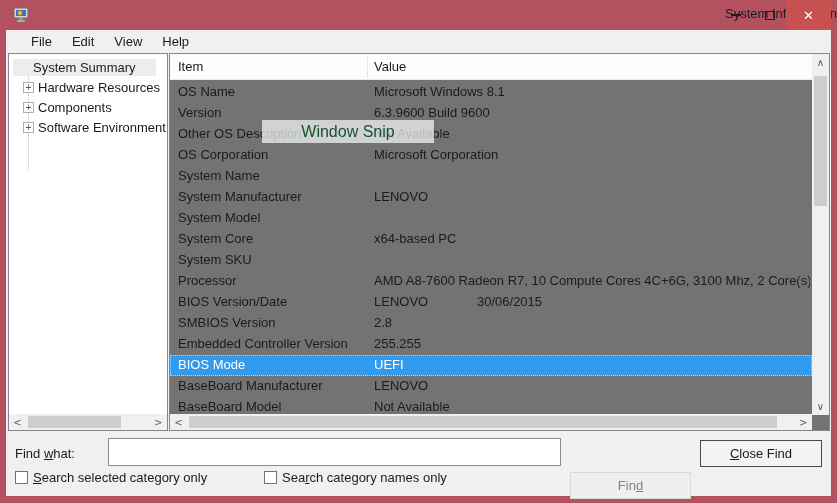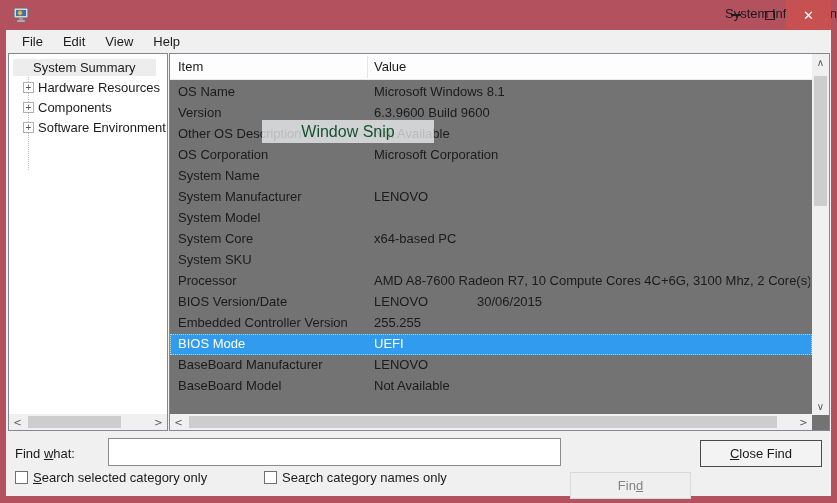--- a/index.html
+++ b/index.html
@@ -14,21 +14,21 @@
   .app-icon{position:absolute;left:12px;top:6px;width:18px;height:18px;}
   .win-title{position:absolute;left:0;right:0;top:6px;text-align:right;color:#1c1c1c;font-size:13px;}
   .cap{position:absolute;top:0;height:30px;display:flex;align-items:center;justify-content:center;cursor:default;}
   .cap-min{right:86px;width:30px;}
   .cap-max{right:52px;width:30px;}
   .cap-close{right:6px;width:45px;background:#c75150;color:#fff;font-size:13px;}
   .min-glyph{display:inline-block;width:10px;height:0;border-top:2px solid #1c1c1c;}
   .max-glyph{display:inline-block;width:10px;height:9px;border:1.5px solid #1c1c1c;background:transparent;}
   
   .inner{position:absolute;left:6px;top:30px;width:825px;height:466px;background:#f0f0f0;}
-  .menubar{position:absolute;left:0;top:0;width:100%;height:23px;padding-left:6px;display:flex;align-items:center;}
+  .menubar{position:absolute;left:0;top:0;width:100%;height:23px;padding-left:15px;display:flex;align-items:center;}
   .menu-item{padding:2px 10px;color:#1b1b1b;}
   
   .tree-panel{position:absolute;left:2px;top:23px;width:160px;height:378px;background:#fff;border:1px solid #828790;overflow:hidden;}
   .tree-list{position:absolute;left:0;top:3px;right:0;}
   .tree-item{height:20px;display:flex;align-items:center;white-space:nowrap;}
   .tree-root-label{margin-left:4px;padding:1px 20px;background:#ededed;}
   .plusbox{width:11px;height:11px;margin-left:14px;margin-right:4px;border:1px solid #aab0b8;background:#fff;
     display:inline-flex;align-items:center;justify-content:center;font-size:10px;line-height:9px;color:#555;flex:0 0 auto;}
   .tree-vline{position:absolute;left:19px;top:16px;height:100px;border-left:1px dotted #c3c3c3;}
   
@@ -174,20 +174,24 @@
           </div>
           <div class="trow">
             <span class="cell-item">Processor</span>
             <span class="cell-value">AMD A8-7600 Radeon R7, 10 Compute Cores 4C+6G, 3100 Mhz, 2 Core(s)</span>
           </div>
           <div class="trow">
             <span class="cell-item">BIOS Version/Date</span>
             <span class="cell-value"><span class="v1">LENOVO</span>30/06/2015</span>
           </div>
           <div class="trow">
+            <span class="cell-item">SMBIOS Version</span>
+            <span class="cell-value">2.8</span>
+          </div>
+          <div class="trow">
             <span class="cell-item">Embedded Controller Version</span>
             <span class="cell-value">255.255</span>
           </div>
           <div class="trow selected">
             <span class="cell-item">BIOS Mode</span>
             <span class="cell-value">UEFI</span>
           </div>
           <div class="trow">
             <span class="cell-item">BaseBoard Manufacturer</span>
             <span class="cell-value">LENOVO</span>

